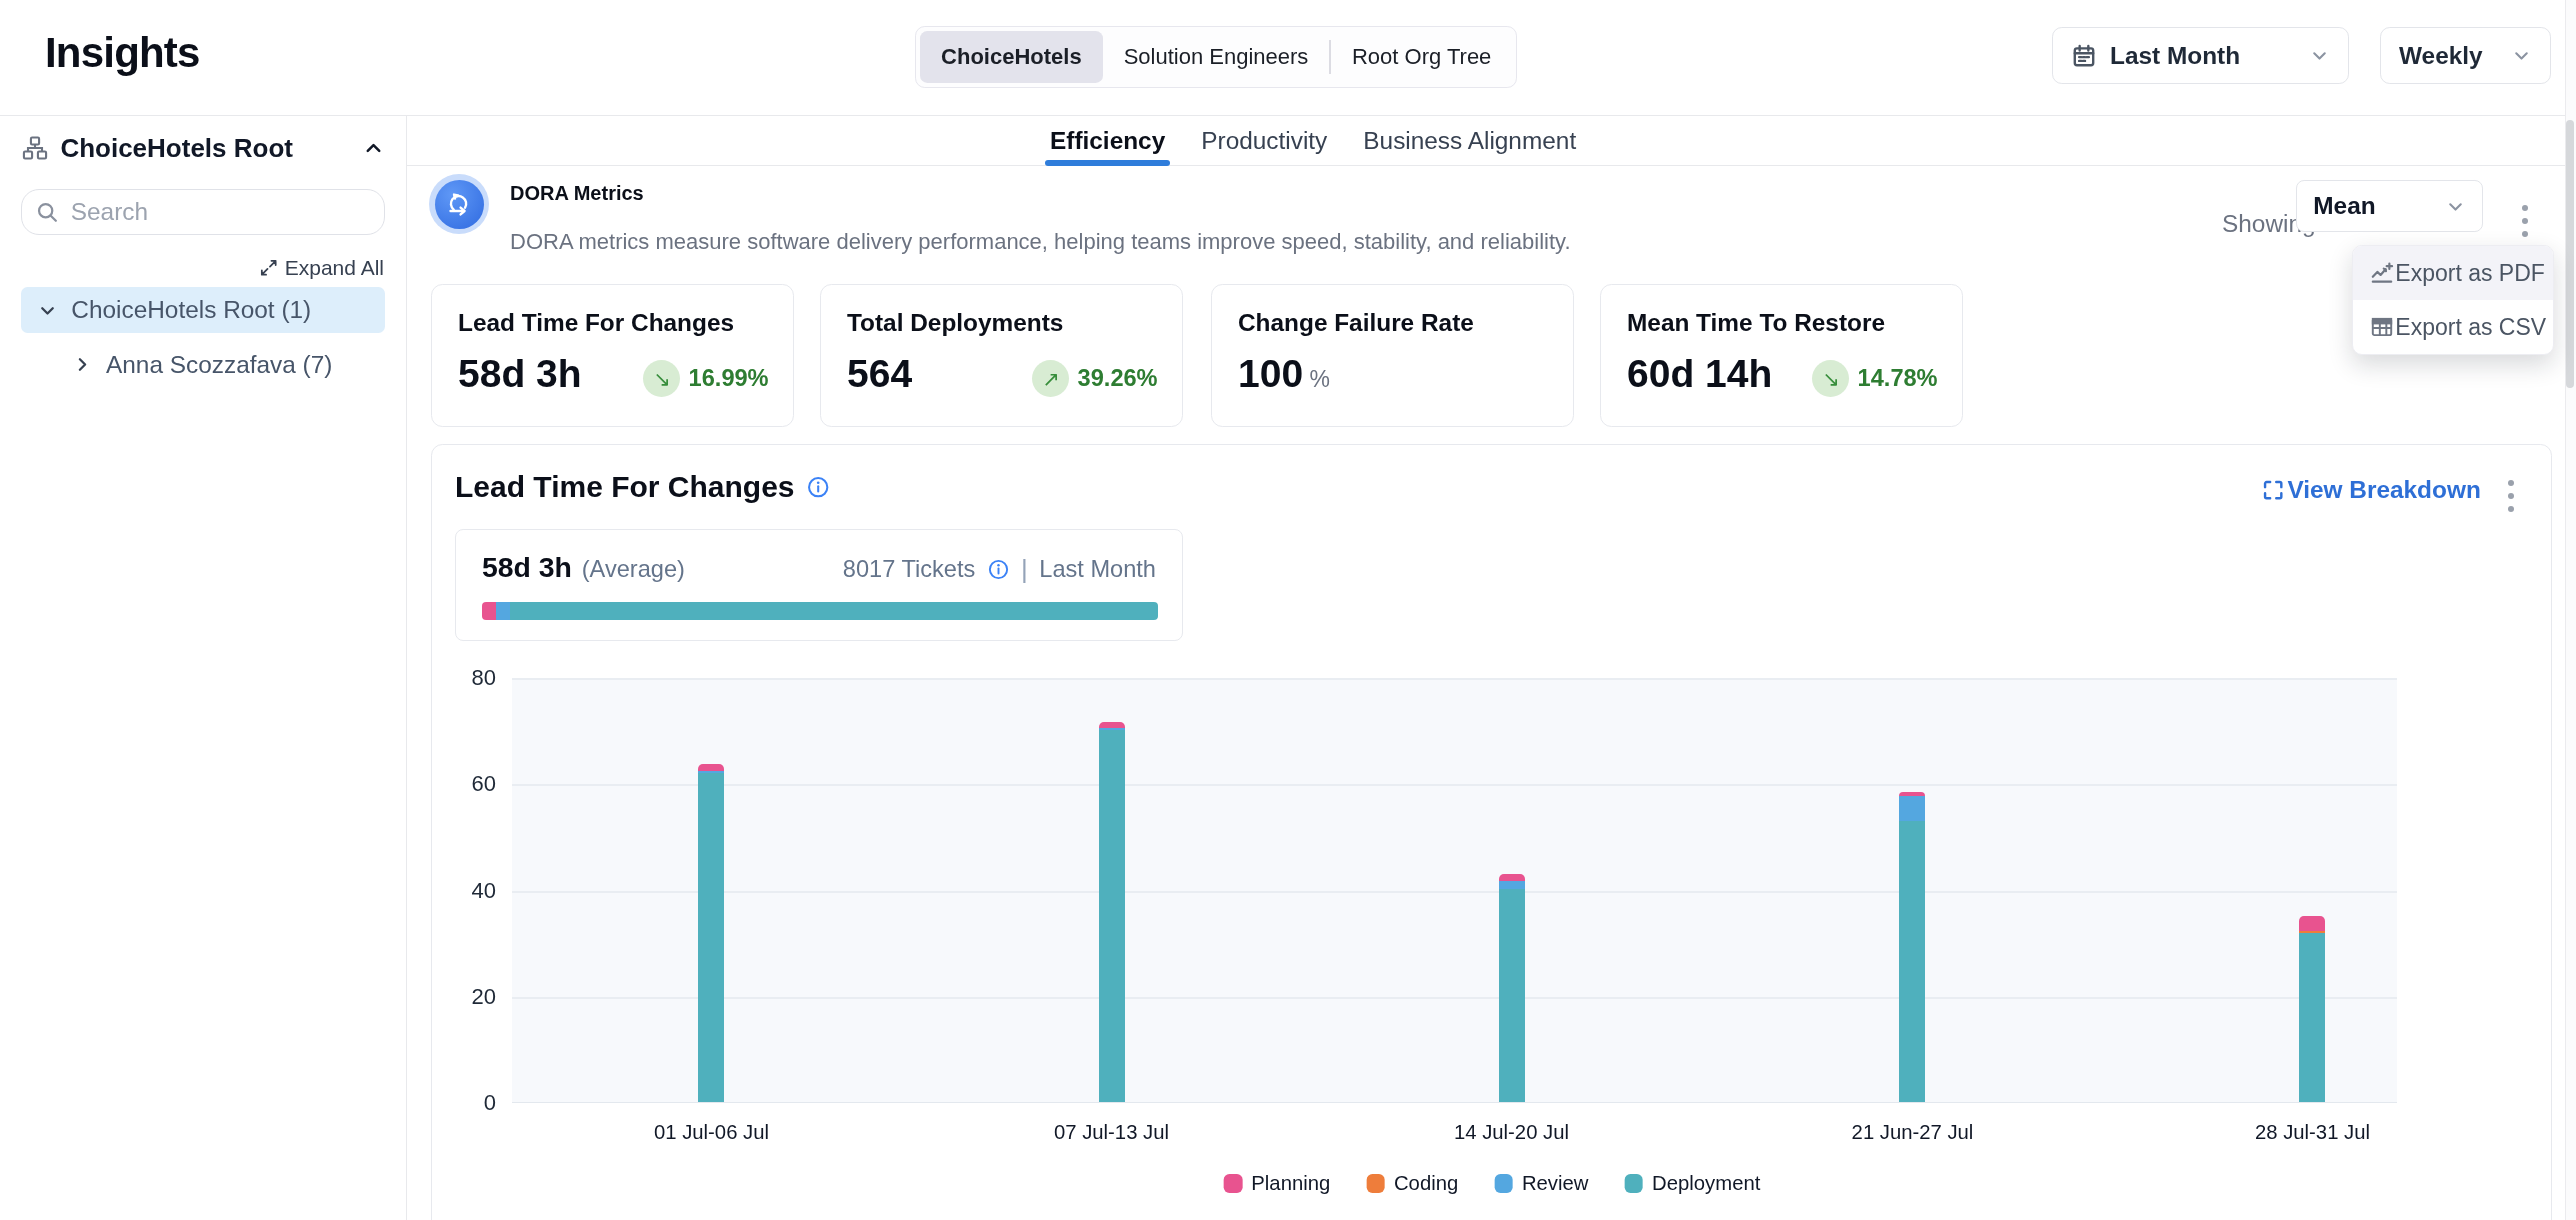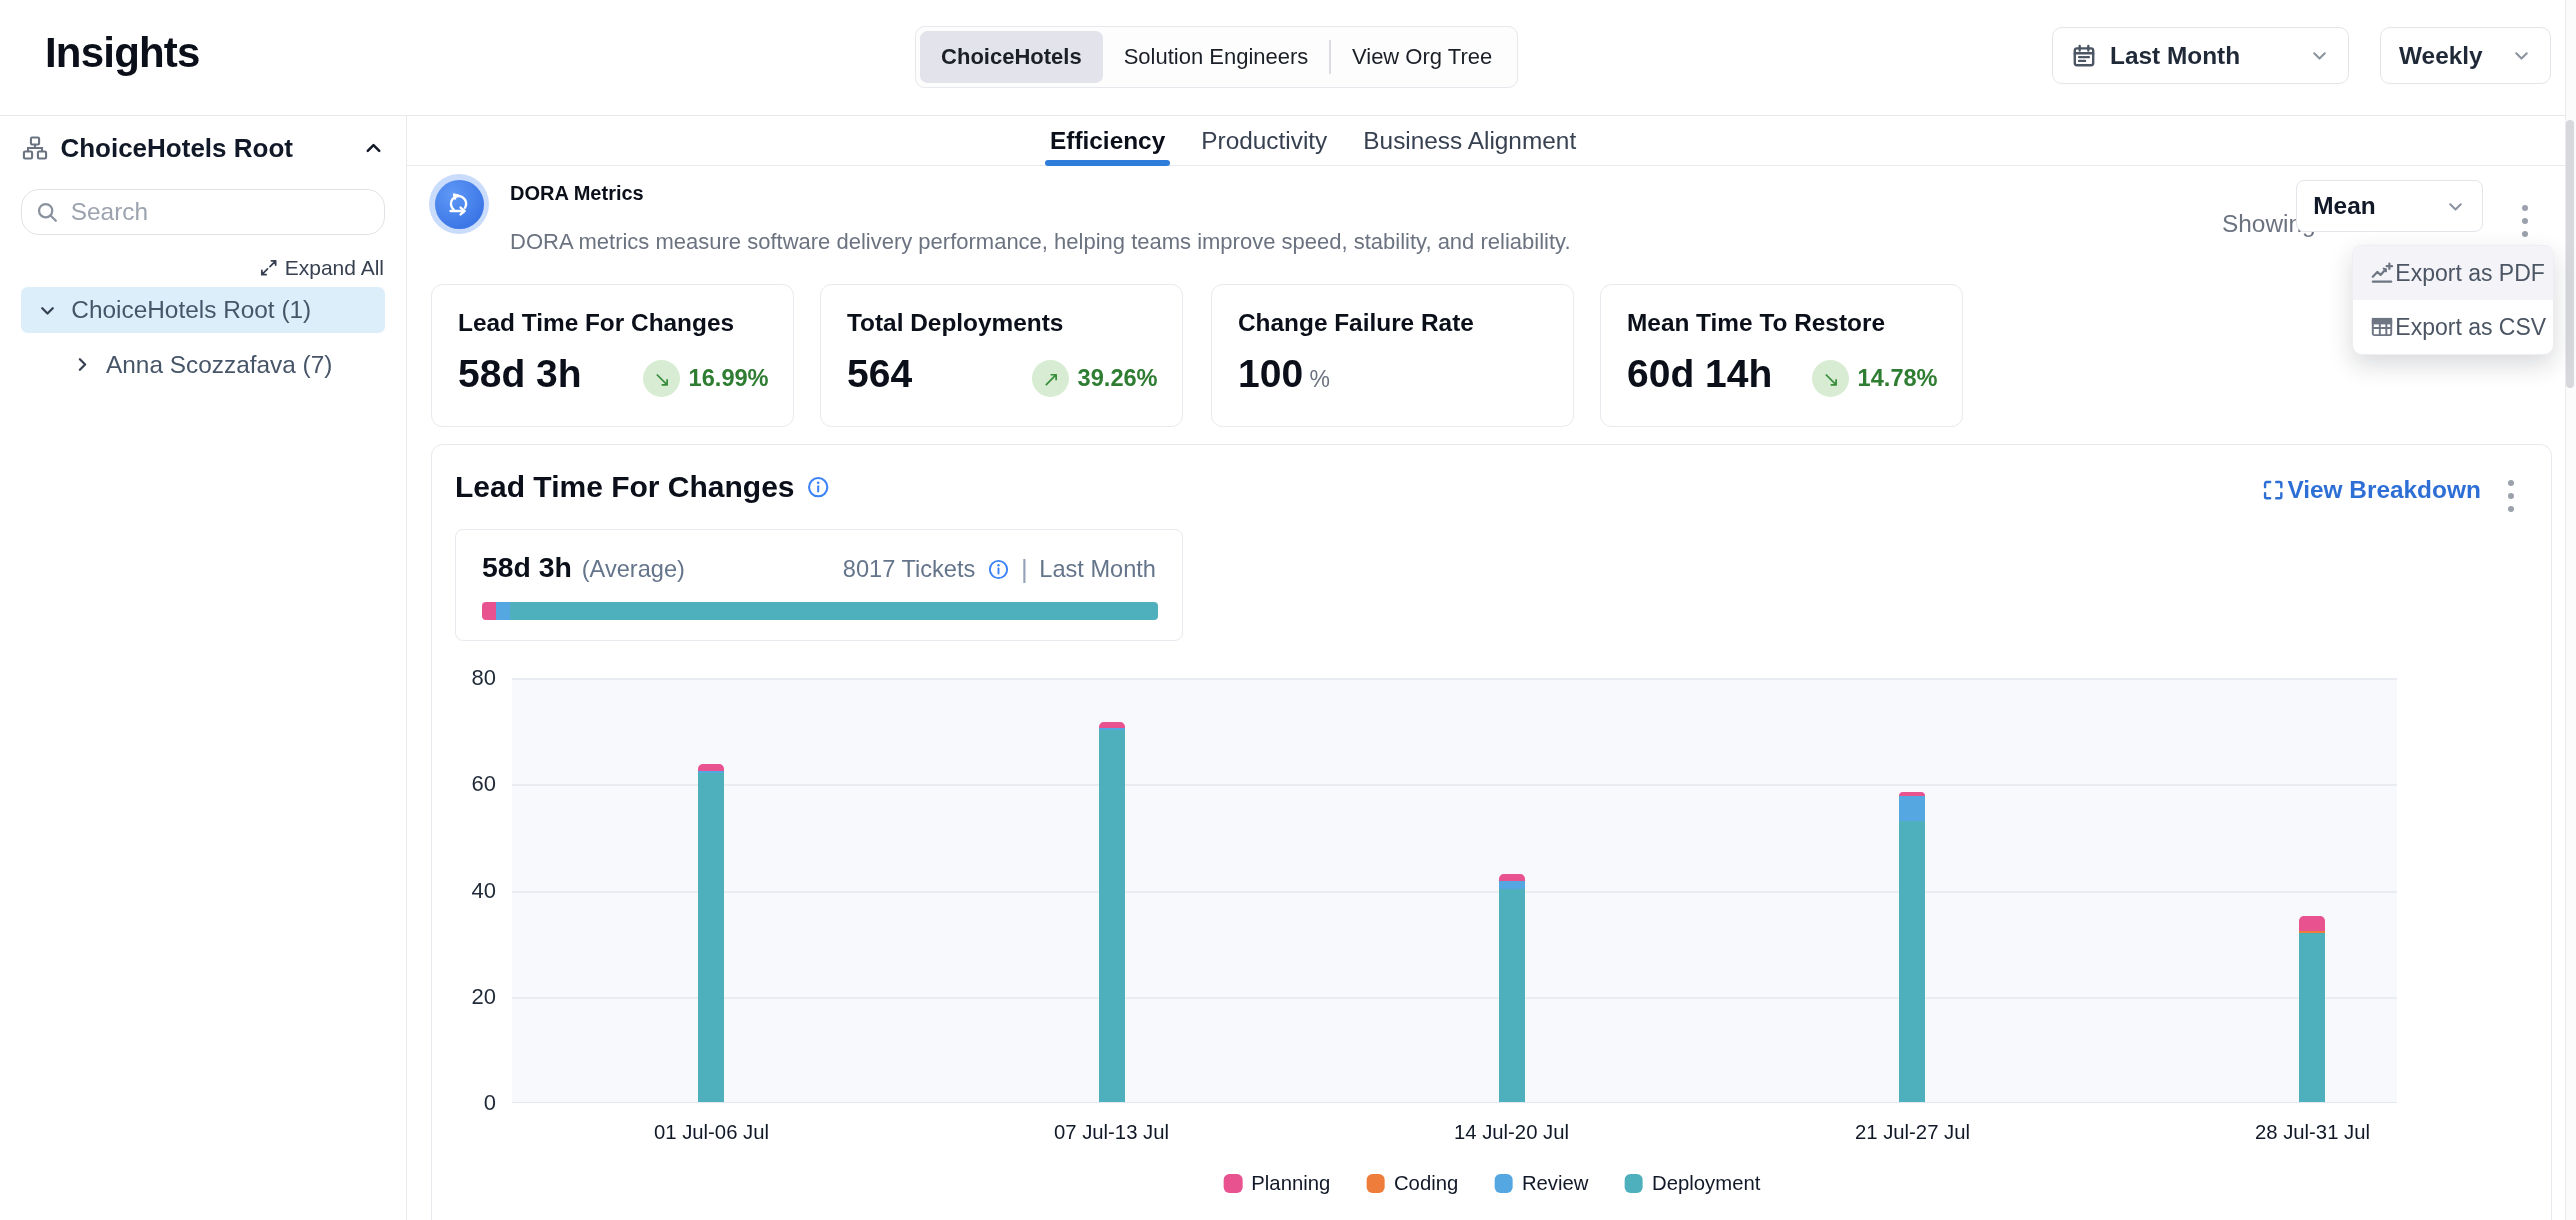--- a/index.html
+++ b/index.html
@@ -102,21 +102,21 @@
 </head>
 <body>
 
 <div class="header-bar">
   <div class="app-title">Insights</div>
 
   <div class="org-switcher">
     <div class="org-tab selected">ChoiceHotels</div>
     <div class="org-tab">Solution Engineers</div>
     <div class="org-divider"></div>
-    <div class="org-tab">View Org Tree</div>
+    <div class="org-tab">Root Org Tree</div>
   </div>
 
   <div class="pill-btn daterange">
     <span>
       <svg width="26" height="26" viewBox="0 0 24 24" fill="none" stroke="#4b5563" stroke-width="2.2" stroke-linecap="round">
         <rect x="3.5" y="5" width="17" height="15.5" rx="2"></rect>
           <path d="M3.5 9.5h17M8 2.8v4.2M16 2.8v4.2M7.5 13h2M11 13h2M14.5 13h2M7.5 16.5h2M11 16.5h2"></path>
       </svg>
     </span>
     <span class="lbl">Last Month</span>
@@ -385,20 +385,20 @@
       </div>
     </div>
 <div class="ytick" style="top: 412px;">0</div>
     <div class="ytick" style="top: 306px;">20</div>
     <div class="ytick" style="top: 200px;">40</div>
     <div class="ytick" style="top: 93px;">60</div>
     <div class="ytick" style="top: -13px;">80</div>
     <div class="xlabel" style="left: 157px;">01 Jul-06 Jul</div>
     <div class="xlabel" style="left: 557px;">07 Jul-13 Jul</div>
     <div class="xlabel" style="left: 957px;">14 Jul-20 Jul</div>
-    <div class="xlabel" style="left: 1358px;">21 Jul-27 Jul</div>
+    <div class="xlabel" style="left: 1358px;">21 Jun-27 Jul</div>
     <div class="xlabel" style="left: 1758px;">28 Jul-31 Jul</div>
   </div>
 
 <div class="scrollbar">
   <div class="scroll-thumb"></div>
 </div>
 
 
 </body></html>

